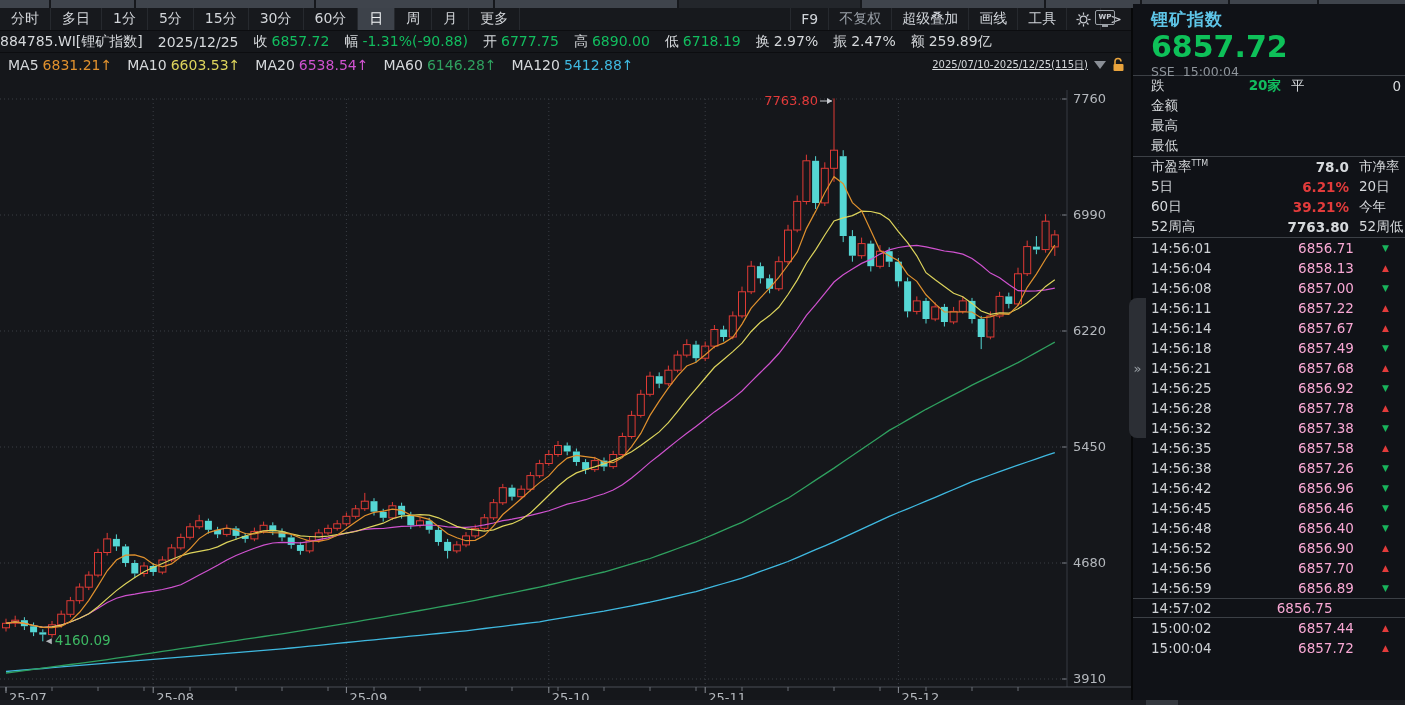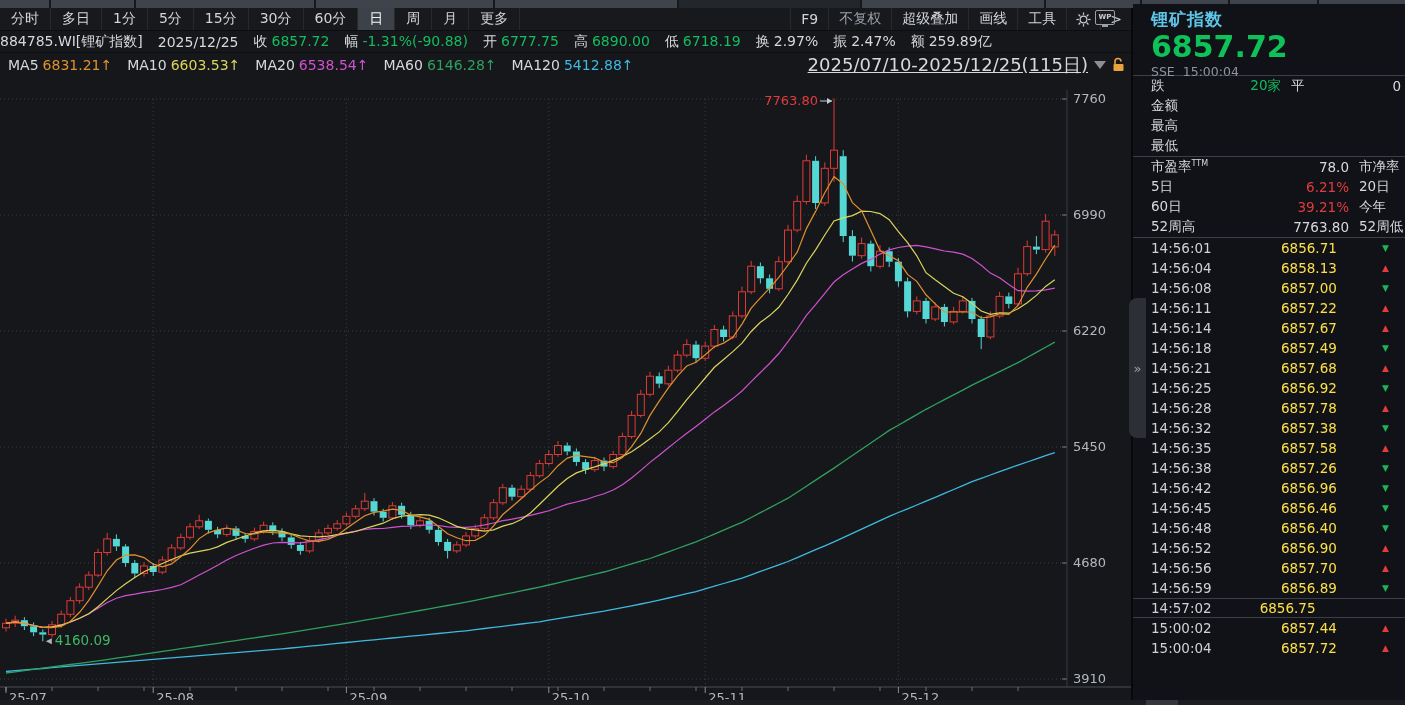--- a/index.html
+++ b/index.html
@@ -33,49 +33,49 @@
   .ifield .lb { color:#d6d9dc; margin-right:4px; }
   #wp-icon { position:absolute; right:16px; top:2px; width:20px; height:15px; border:1px solid #9aa0a6; border-radius:2px;
     font-size:7px; font-weight:bold; color:#c8ccd2; text-align:center; line-height:13px; }
   #wp-icon:after { content:""; position:absolute; left:6px; bottom:-3px; width:6px; height:2px; background:#9aa0a6; }
 
   
   #marow { position:absolute; left:0; top:45px; width:1131px; height:23px; background:#15171b;
     display:flex; align-items:center; gap:15px; padding-left:8px; font-size:14px; white-space:nowrap; }
   .mafield .lb { color:#d6d9dc; margin-right:4px; }
   #marow-right { margin-left:auto; display:flex; align-items:center; gap:6px; padding-right:6px; }
-  #daterange { color:#d6d9dc; font-size:18px; text-decoration:underline; }
+  #daterange { color:#d6d9dc; font-size:10px; text-decoration:underline; }
   .tri-down { width:0; height:0; border-left:6px solid transparent; border-right:6px solid transparent; border-top:8px solid #8a8f96; }
 
   
   #chartbox { position:absolute; left:0; top:68px; width:1131px; height:637px; }
 
   
   #vdivider { position:absolute; left:1131px; top:8px; width:2px; height:697px; background:#070809; }
   #collapse-handle { position:absolute; left:1129px; top:298px; width:17px; height:140px; background:#2c2f35;
     border-radius:8px 0 0 8px; display:flex; align-items:center; justify-content:center;
     color:#9aa0a6; font-size:13px; z-index:5; }
 
   
   #panel { position:absolute; left:1133px; top:4px; width:272px; height:697px; background:#101217; overflow:hidden; }
   #p-head { padding:4px 0 0 18px; border-bottom:1px solid #3c4046; height:72px; }
   #p-title { color:#5ec6e8; font-size:17px; font-weight:bold; letter-spacing:1px; }
   #p-price { color:#0ec159; font-size:30px; font-weight:bold; line-height:32px; }
   #p-sub { color:#8f959c; font-size:12.5px; margin-top:1px; }
   .srow { display:grid; height:20px; align-items:center; font-size:13.5px; padding-left:18px; padding-right:4px; }
   .srow.c1 { grid-template-columns:70px 60px 40px 1fr; }
   .srow.c2 { grid-template-columns:86px 112px 60px 1fr; }
-  .srow .v1 { text-align:right; }
+  .srow .v1 { text-align:right;font-weight:bold; }
   .srow .l2 { padding-left:10px; white-space:nowrap; }
   .srow .v2 { text-align:right; white-space:nowrap; }
   .sep { border-top:1px solid #3c4046; }
   #p-list .trow { display:grid; grid-template-columns:1fr 90px 18px; height:20px; align-items:center;
     font-size:13.5px; padding:0 16px 0 18px; }
   #p-list .tm { color:#cfd2d6; }
-  #p-list .pr { text-align:left; color:#fde047; }
+  #p-list .pr { text-align:center; color:#f9a8d4; }
   #p-list .ar { text-align:right; font-size:9px; }
   #p-list .trow.boxed { border-top:1px solid #3c4046; border-bottom:1px solid #3c4046;gap:48px; }
 
   
   #botstrip { position:absolute; left:0; top:700px; width:1405px; height:5px; background:#1b1d22; }
   #botstrip .bseg { position:absolute; left:1146px; top:0; width:32px; height:5px; background:#34383e; }
 </style>
 </head>
 <body>
 

